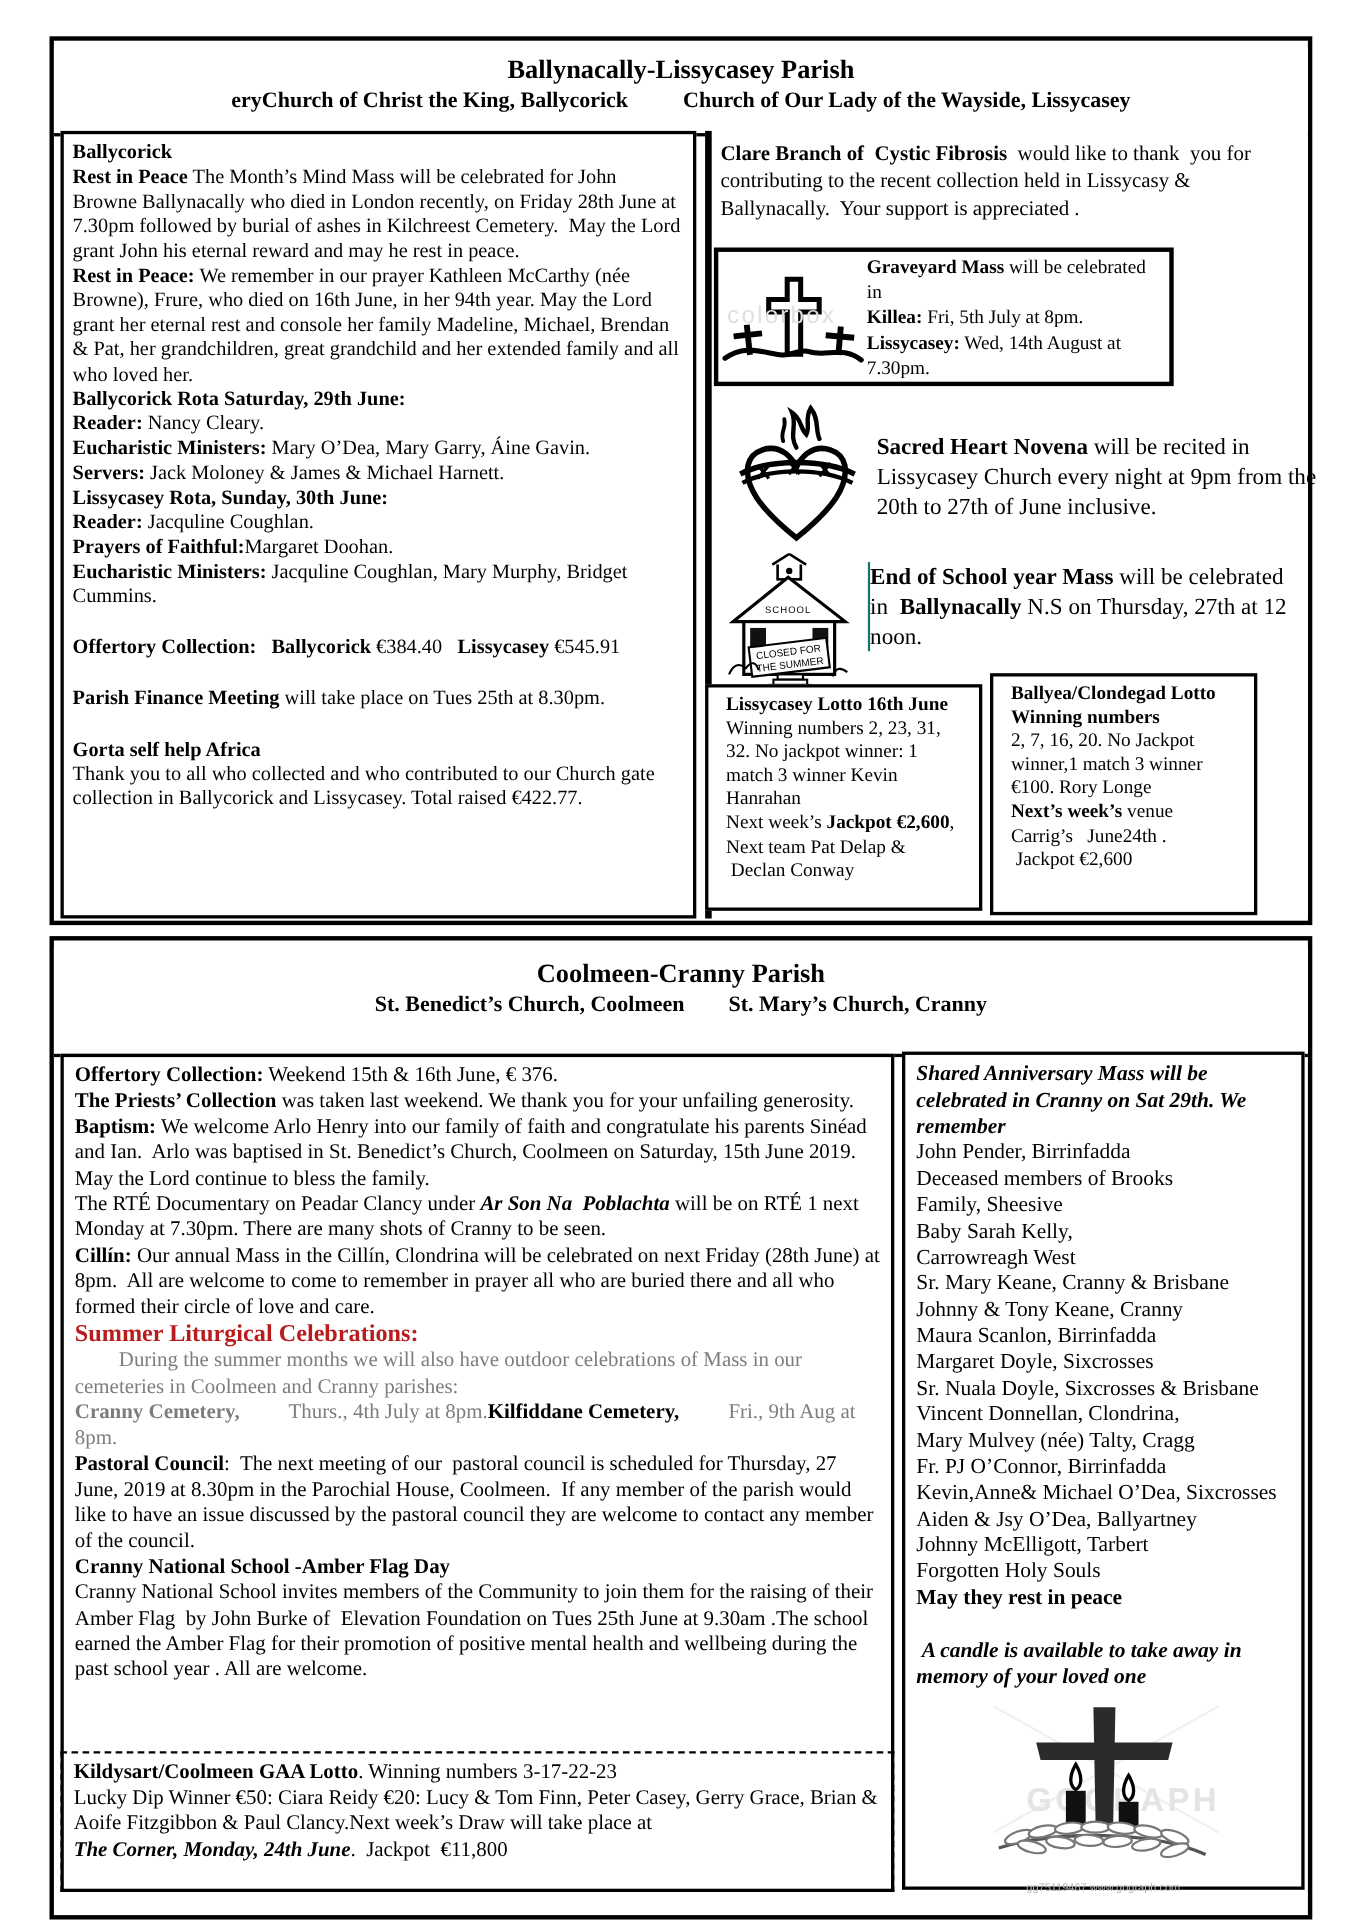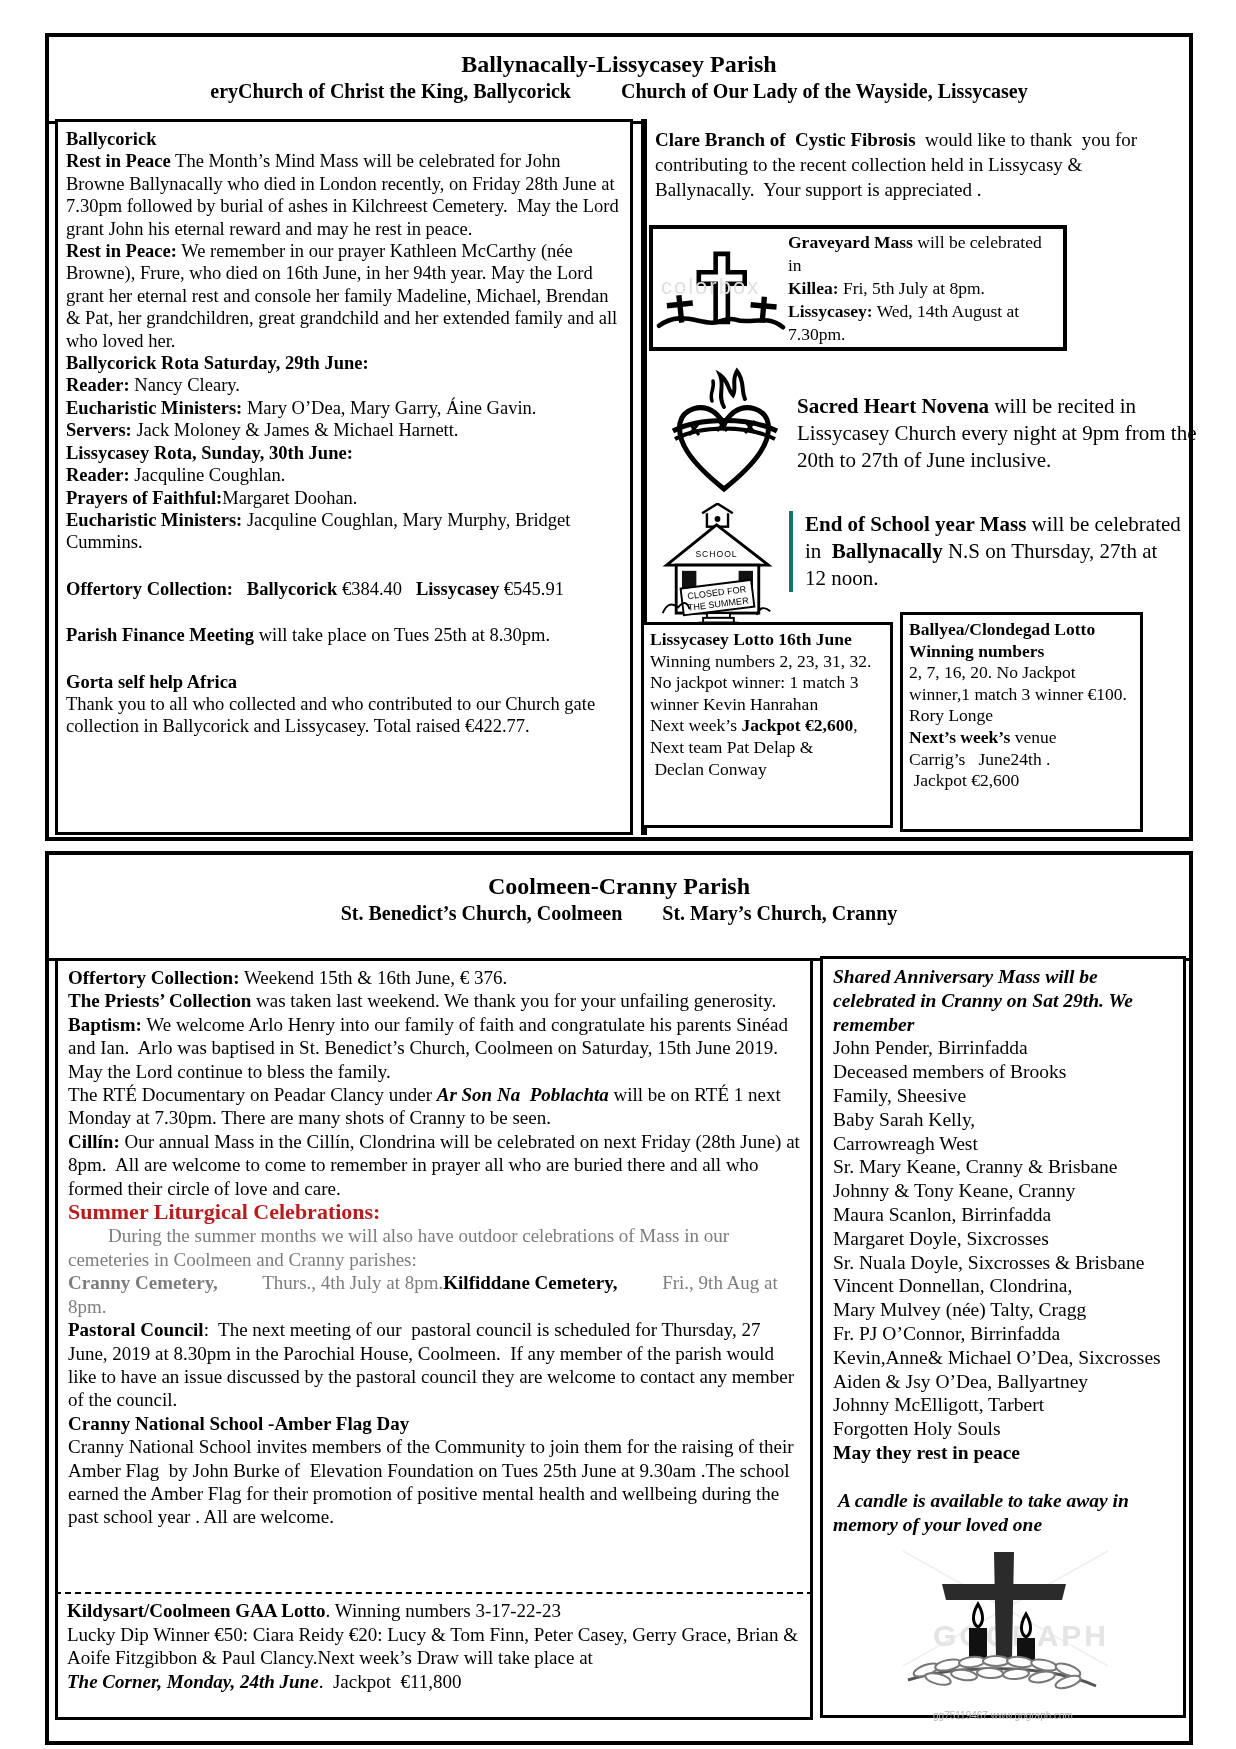--- a/index.html
+++ b/index.html
@@ -21,22 +21,22 @@
   .cf{padding:8px 8px 0 8px;font-size:19px;line-height:25px;}
   .gybox{left:2px;top:106px;width:418px;height:126px;border:4px solid #000;display:flex;align-items:center;}
   .gyicon{width:135px;flex:0 0 135px;text-align:center;position:relative;}
   .gytext{font-size:17.5px;line-height:23px;padding-right:6px;}
   .row{position:absolute;display:flex;align-items:center;}
   .shrow{left:18px;top:246px;width:535px;}
   .shicon{width:122px;flex:0 0 122px;}
   .shtext{font-size:21px;line-height:27px;padding-left:10px;}
   .scrow{left:10px;top:384px;width:525px;align-items:flex-start;}
   .scicon{width:126px;flex:0 0 126px;}
-  .sctext{font-size:21px;line-height:27px;border-left:4px solid #0f766e;padding-left:12px;margin-left:6px;margin-top:8px;}
-  .lotto{border:3px solid #000;padding:4px 6px;font-size:17.5px;line-height:21.6px;}
+  .sctext{font-size:21px;line-height:27px;border-left:2px solid #0f766e;margin-left:6px;margin-top:8px;}
+  .lotto{border:3px solid #000;padding:4px 16px;font-size:17.5px;line-height:21.6px;}
   .lotto1{left:-6px;top:503px;width:252px;height:206px;}
   .lotto2{left:253px;top:493px;width:243px;height:220px;}
   .colL2{left:6px;top:103px;width:758px;height:762px;border:3px solid #000;padding:5px 10px;font-size:19px;line-height:23.4px;}
   .gaabox{left:6px;top:737px;width:758px;height:128px;border:2px dashed #000;padding:5px 10px;font-size:19px;line-height:23.6px;background:transparent;}
   .colR2{left:771px;top:101px;width:366px;height:762px;border:3px solid #000;padding:6px 10px;font-size:19.5px;line-height:23.8px;}
   .memwrap{text-align:center;margin-top:10px;}
   .memsmall{font-size:10px;color:#b5b5b5;font-family:"Liberation Sans",sans-serif;margin-top:2px;}
   .wm{position:absolute;left:8px;top:46px;font-family:"Liberation Sans",sans-serif;font-size:22px;color:#e0e0e0;letter-spacing:2px;}
   svg text{font-family:"Liberation Sans",sans-serif;}
 </style>

